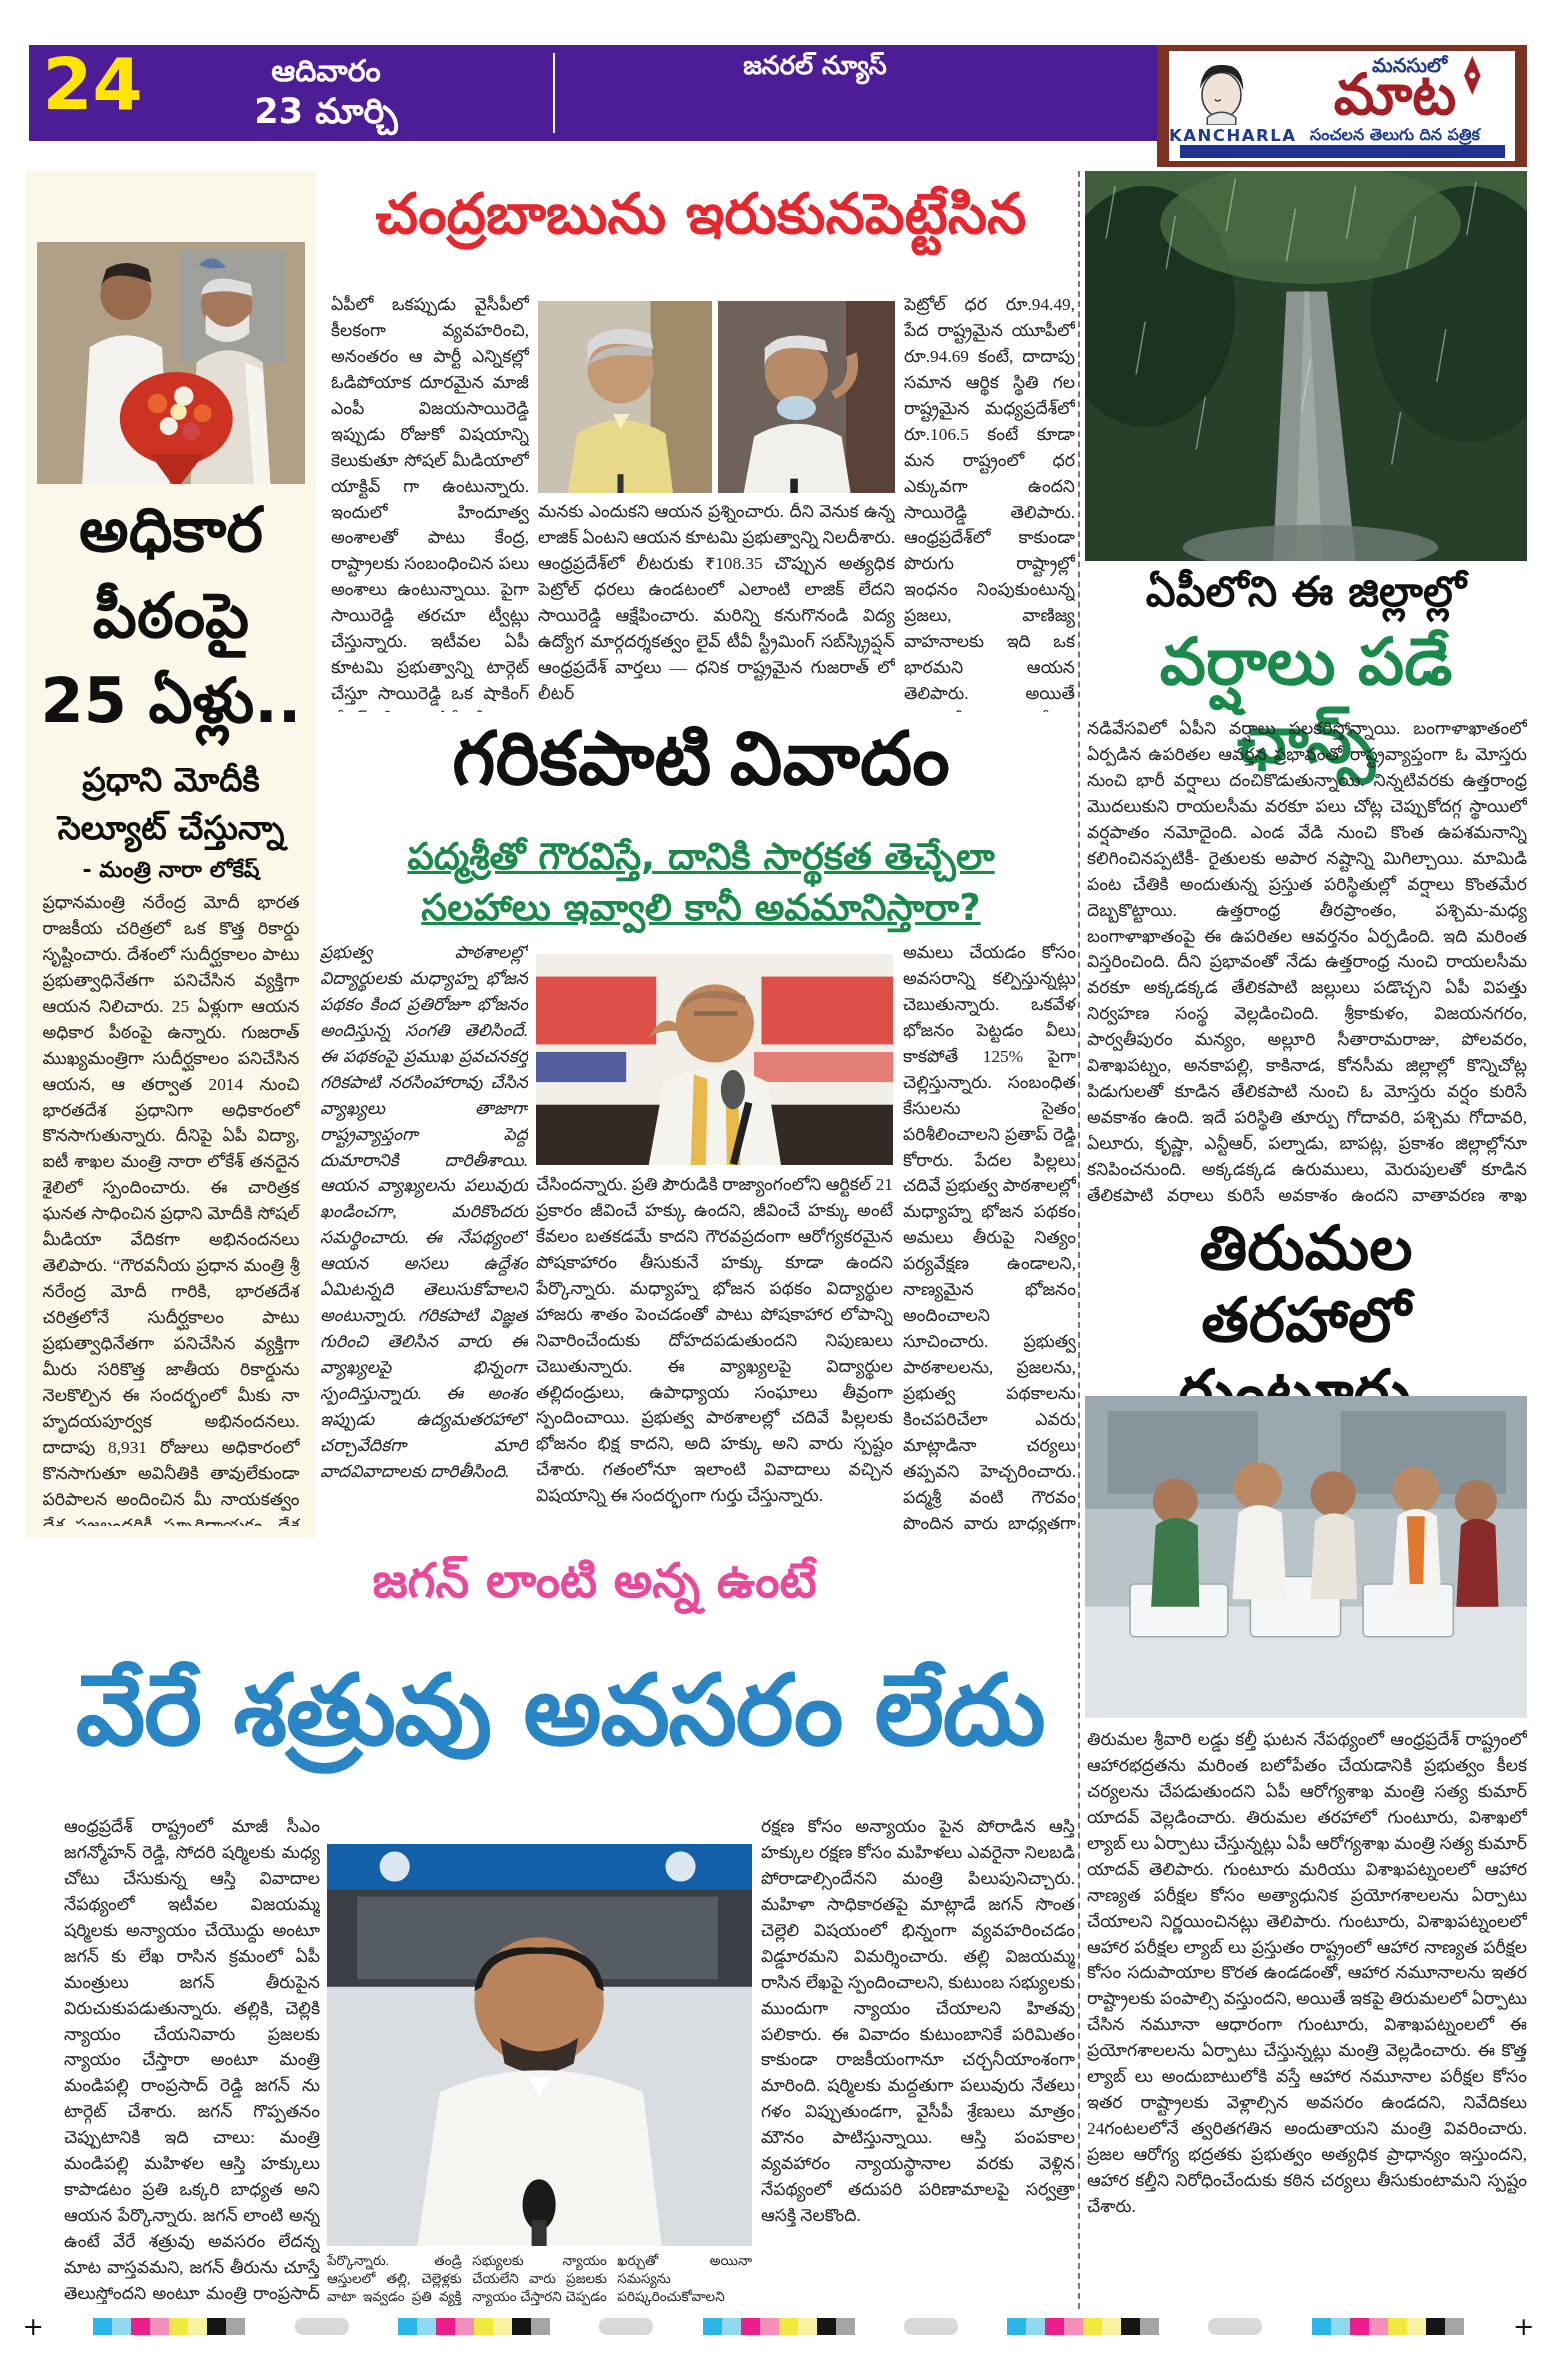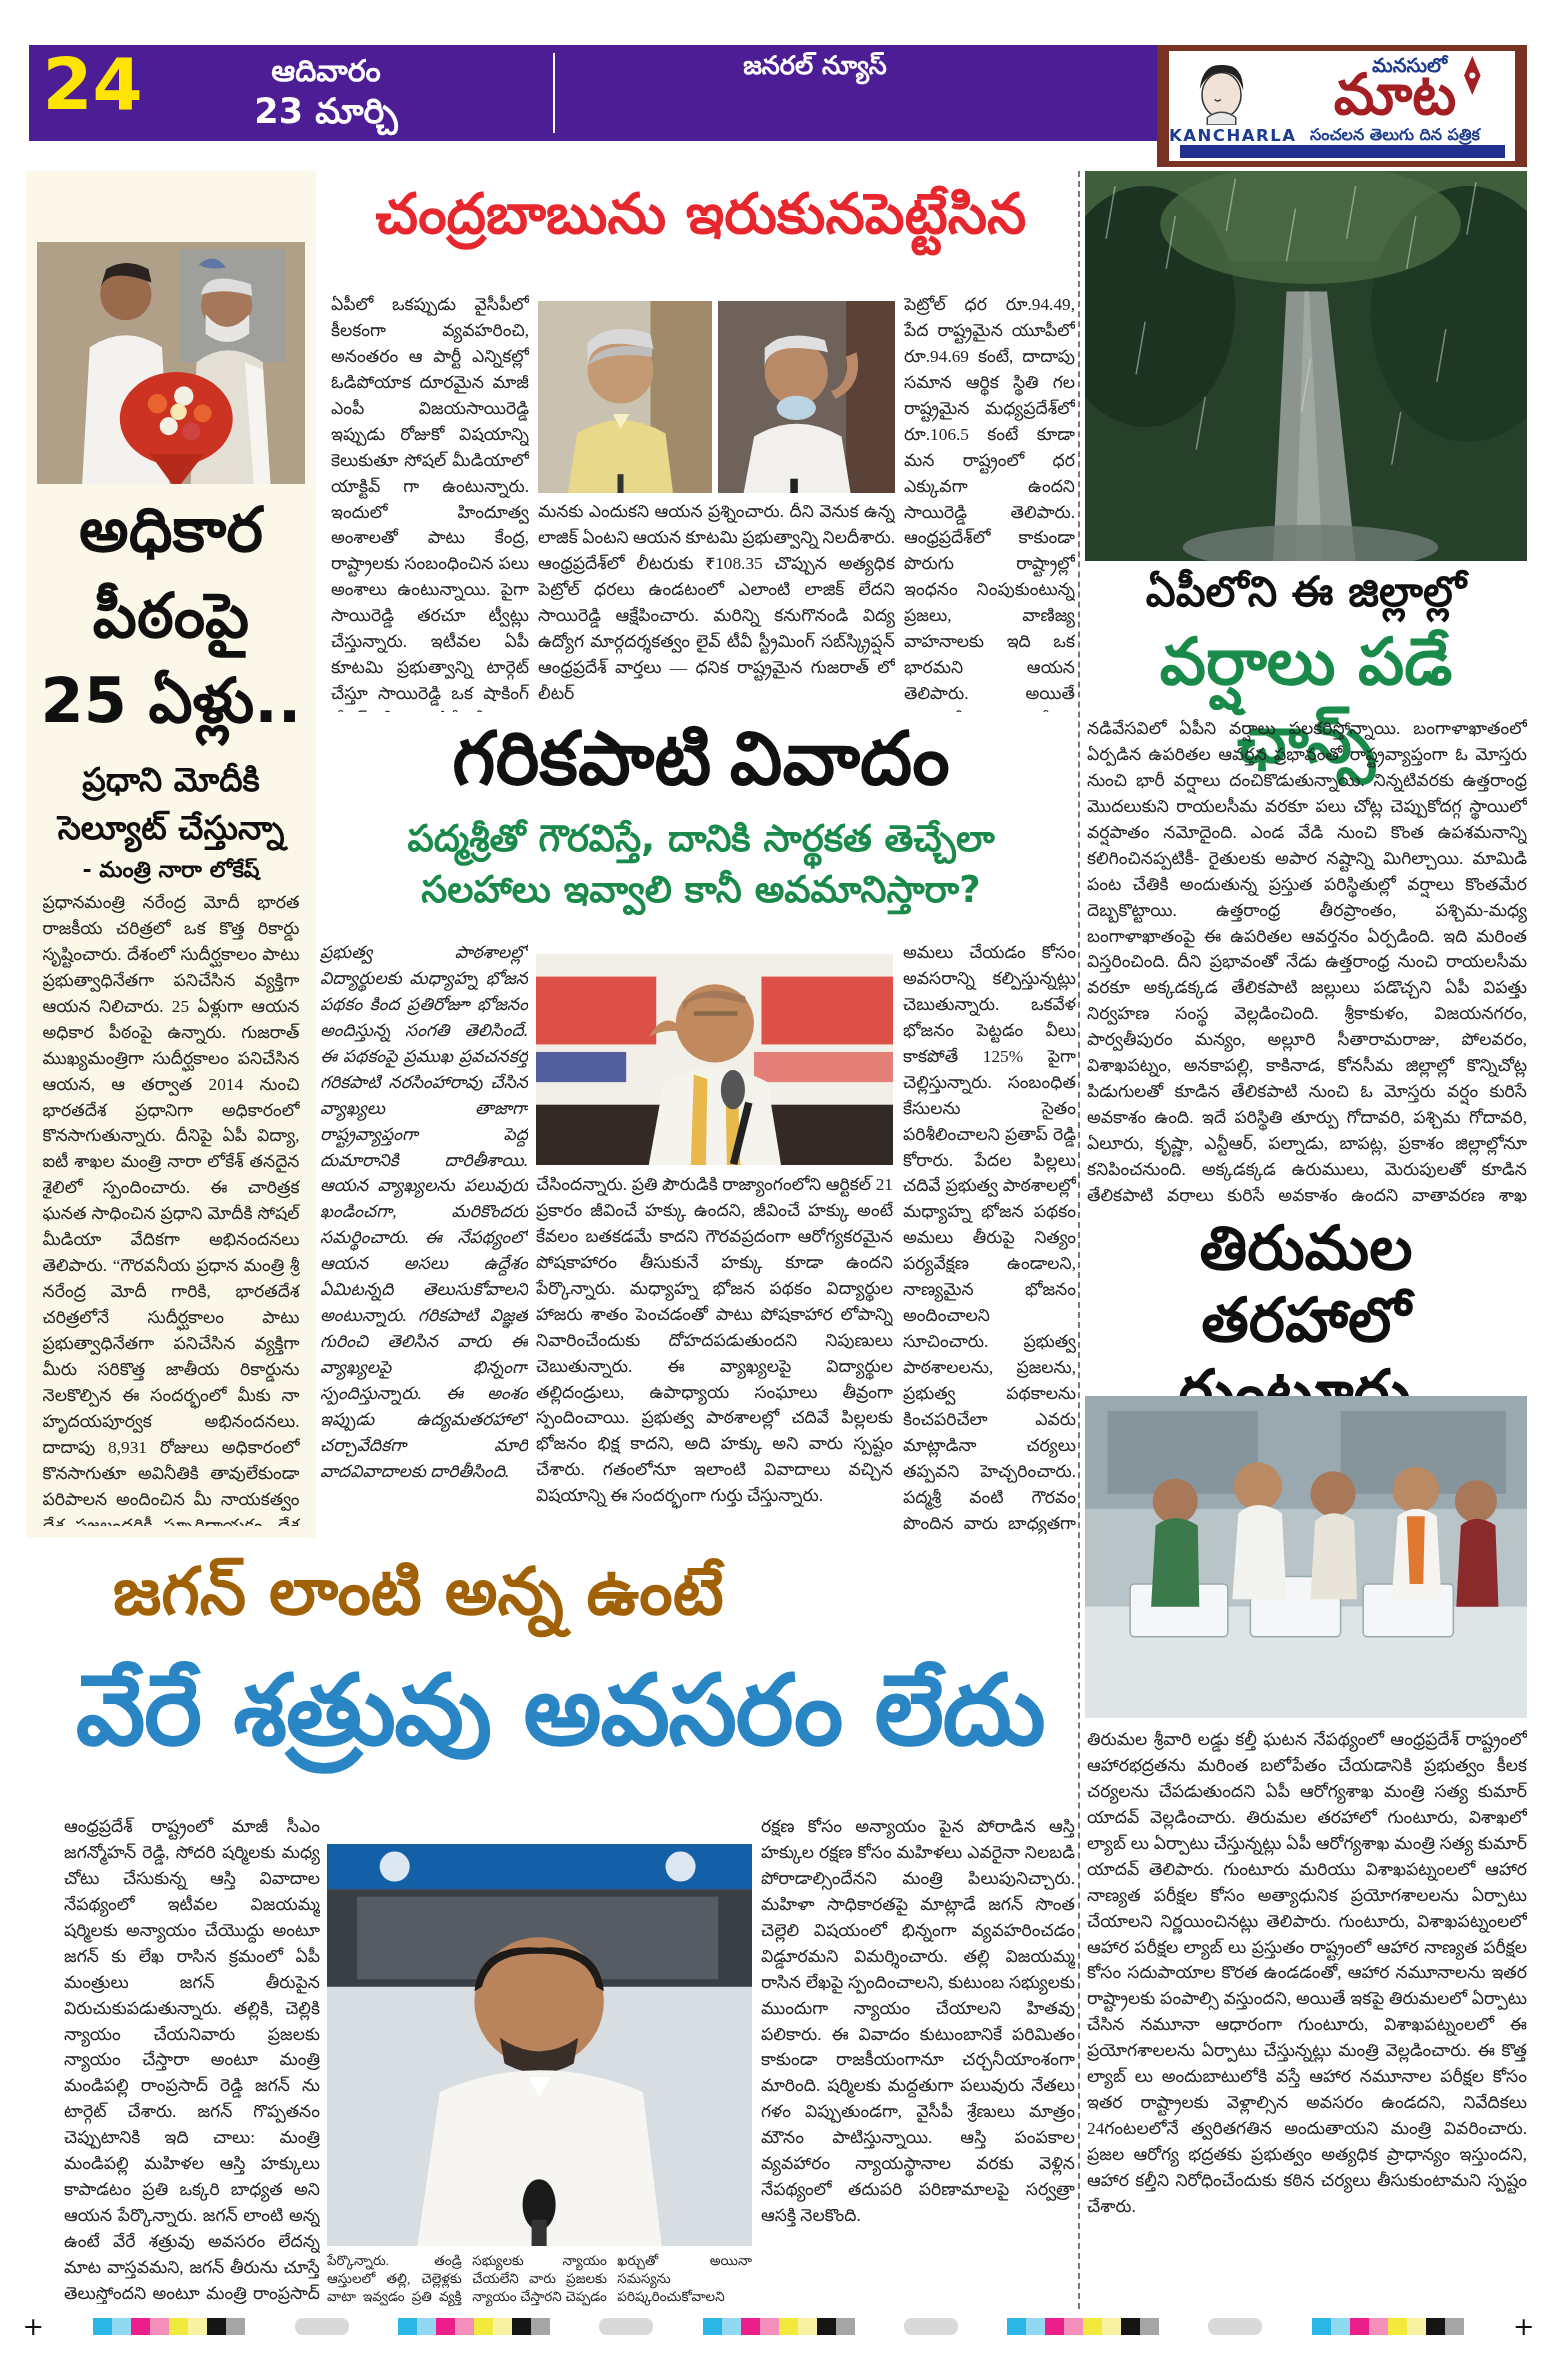--- a/index.html
+++ b/index.html
@@ -49,29 +49,29 @@
                text-align:center;color:#e8262d;font-weight:800;font-size:56px;line-height:1.3;overflow:hidden;}
   .ta-col1{position:absolute;left:331px;top:292px;width:198px;height:420px;}
   .ta-photo1{position:absolute;left:538px;top:301px;width:174px;height:192px;}
   .ta-photo2{position:absolute;left:718px;top:301px;width:177px;height:192px;}
   .ta-col2{position:absolute;left:538px;top:499px;width:357px;height:212px;}
   .ta-col3{position:absolute;left:904px;top:292px;width:171px;height:420px;}
   
   .g-headline{position:absolute;left:323px;top:713px;width:756px;height:101px;text-align:center;
               color:#111;font-weight:700;font-size:74px;line-height:1.25;overflow:hidden;
               font-family:"Liberation Serif",serif;}
-  .g-sub{position:absolute;left:323px;top:813px;width:756px;text-align:center;
-         color:#1a8a4a;font-weight:800;font-size:37px;line-height:1.38;}
+  .g-sub{position:absolute;left:323px;top:831px;width:756px;text-align:center;
+         color:#1a8a4a;font-weight:800;font-size:37px;line-height:1.38;text-decoration:underline;}
   .g-col1{position:absolute;left:320px;top:940px;width:208px;height:594px;font-style:italic;}
   .g-photo{position:absolute;left:536px;top:954px;width:357px;height:211px;}
   .g-col2{position:absolute;left:536px;top:1172px;width:357px;height:363px;}
   .g-col3{position:absolute;left:903px;top:940px;width:173px;height:594px;}
   
-  .j-h1{position:absolute;left:113px;top:1552px;width:963px;text-align:left;
-        color:#a16207;font-weight:800;font-size:66px;line-height:1.2;}
+  .j-h1{position:absolute;left:113px;top:1552px;width:963px;text-align:center;
+        color:#ec4899;font-weight:800;font-size:48px;line-height:1.2;}
   .j-h2{position:absolute;left:41px;top:1649px;width:1038px;text-align:center;
         color:#2a85c5;font-weight:800;font-size:98px;line-height:1.25;letter-spacing:-1.5px;overflow:hidden;height:150px;}
   .j-col1{position:absolute;left:64px;top:1814px;width:256px;height:490px;}
   .j-photo{position:absolute;left:327px;top:1844px;width:425px;height:402px;}
   .j-caps{position:absolute;left:327px;top:2252px;width:425px;height:56px;display:flex;gap:10.5px;}
   .j-caps>div{flex:1;}
   .j-col3{position:absolute;left:761px;top:1814px;width:314px;height:493px;}
   
   .divider-v{position:absolute;left:1078px;top:171px;height:2138px;border-left:2.3px dashed #777;}
   .rain-photo{position:absolute;left:1085px;top:171px;width:442px;height:390px;}

